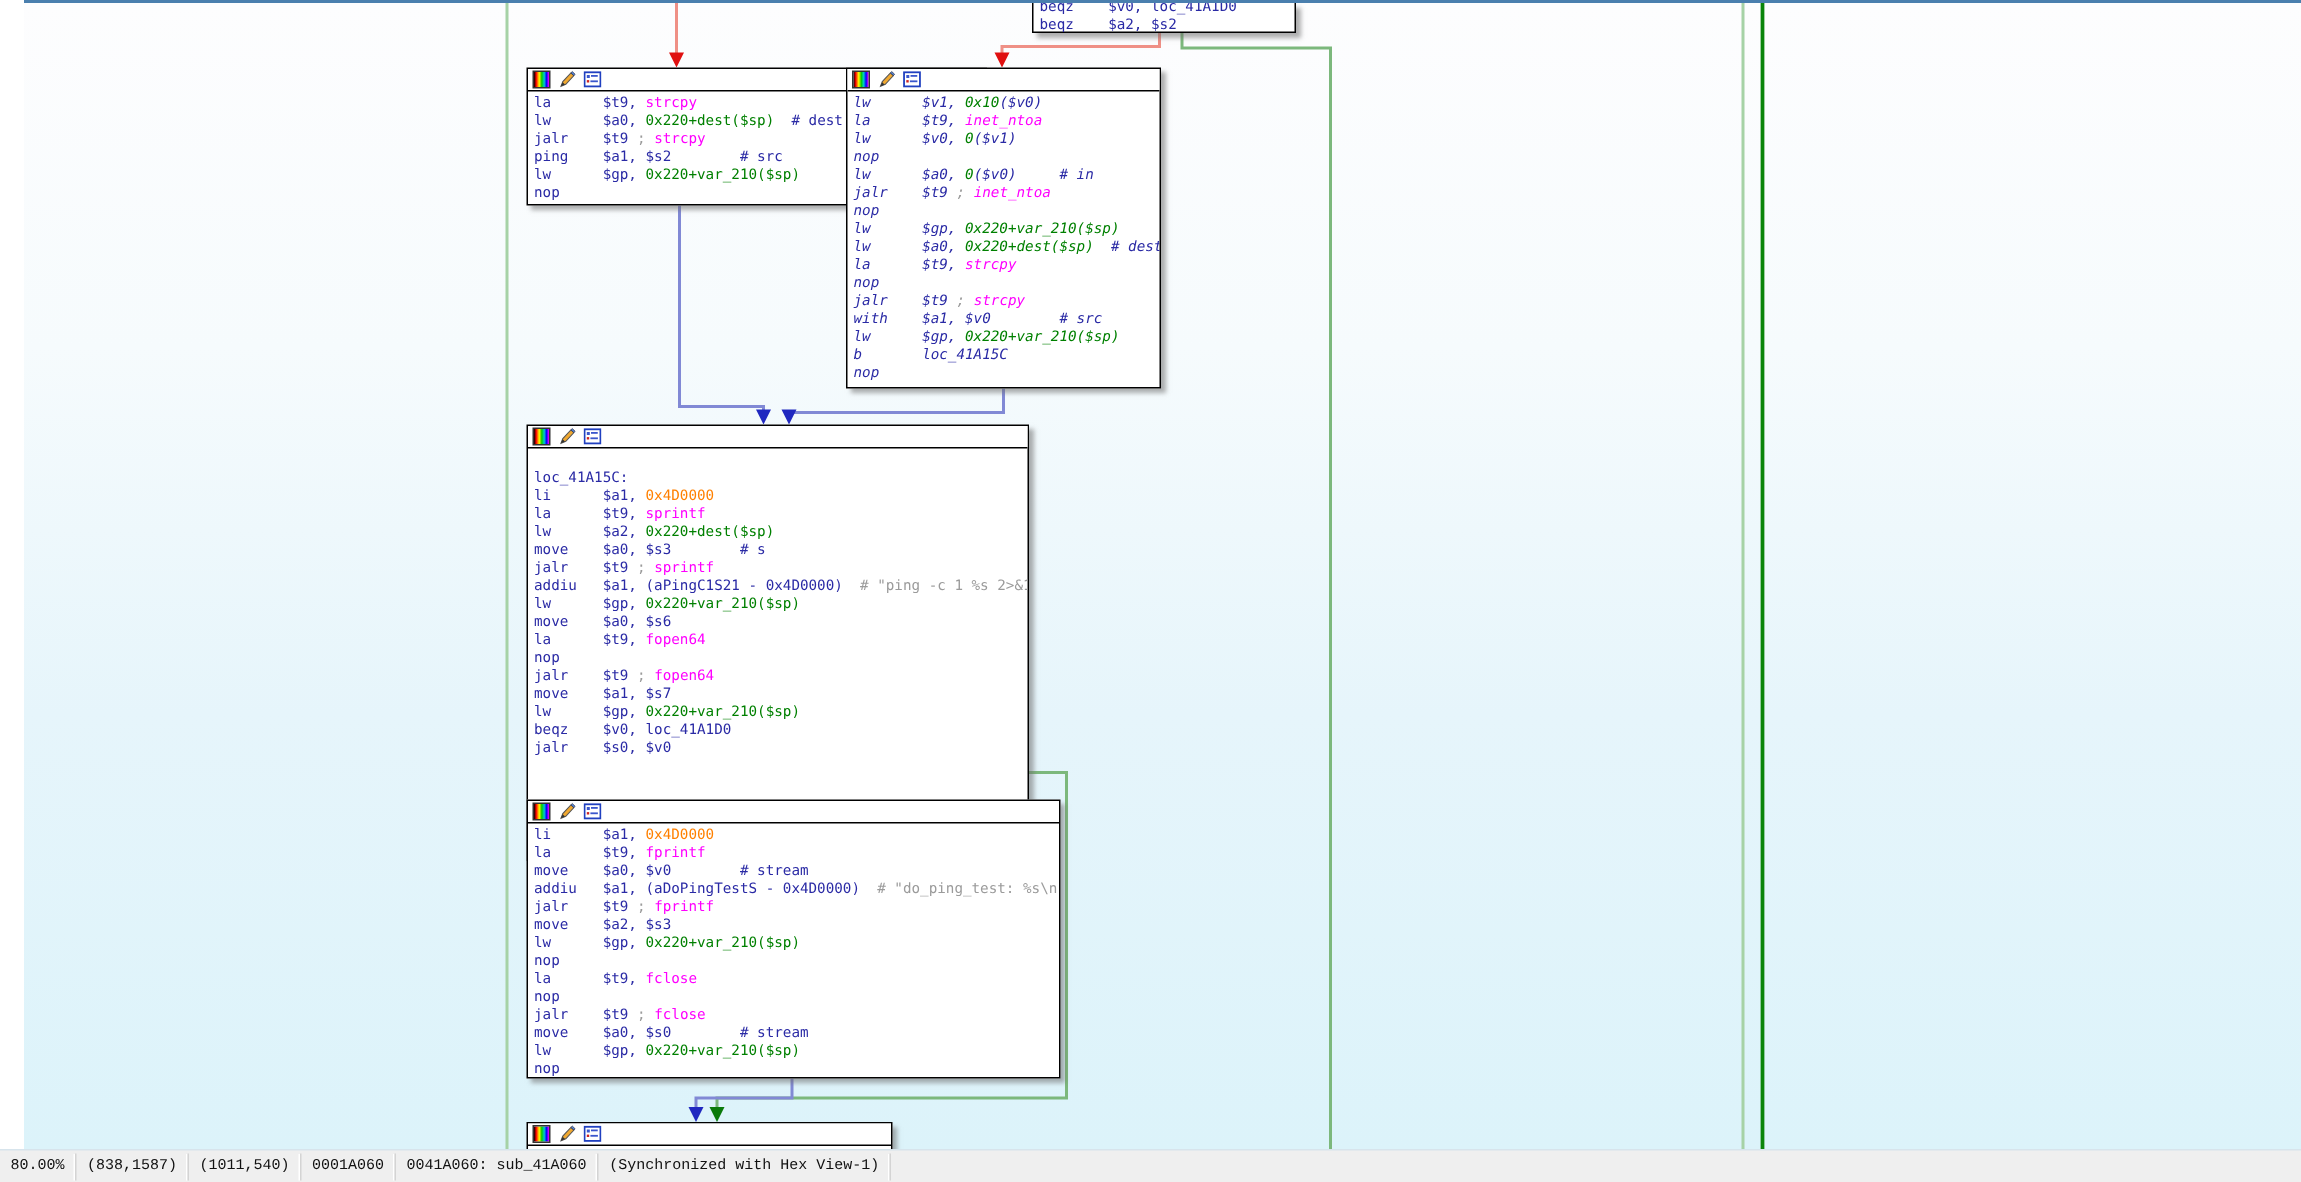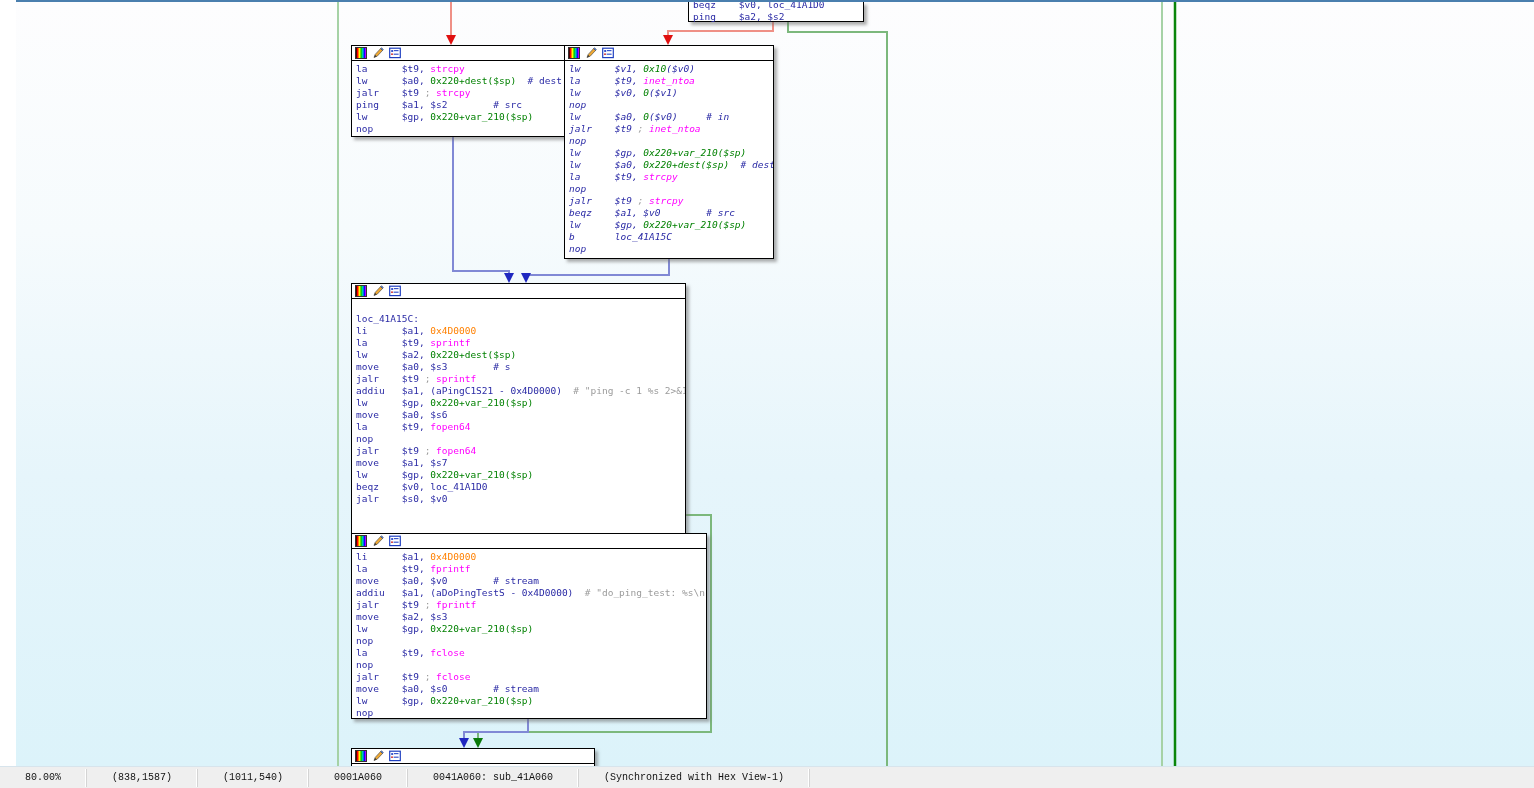--- a/index.html
+++ b/index.html
@@ -47,21 +47,21 @@
   .e-pass-light{stroke:#a6d2a6}.e-pass-dark{stroke:#0a850a;stroke-width:2.5}
   .a-red{fill:#e01010}.a-blue{fill:#2028c0}.a-green{fill:#0a7a0a}
   #status-bar{
     position:absolute;left:0;top:766px;width:1534px;height:22px;
     background:#efefef;border-top:1px solid #d7e4ec;box-sizing:border-box;
     display:flex;align-items:center;
     font-family:"Liberation Mono","DejaVu Sans Mono",monospace;
     font-size:10px;color:#111;
   }
   .status-cell{
-    padding:0 25px;height:18px;line-height:18px;
+    padding:0 7px;height:18px;line-height:18px;
     border-right:1px solid #d4d4d4;box-shadow:inset -1px 0 0 #fff;
     white-space:nowrap;
   }
 </style>
 </head>
 <body>
 
 <div id="app">
   <div id="graph">
     <svg id="edge-svg" width="1534" height="766">
@@ -81,21 +81,21 @@
         <path d="M512,717 L512,730 L448,730 L448,737" class="edge e-blue"></path>
         <polygon points="443,736 453,736 448,746" class="a-blue"></polygon>
         <path d="M322,0 L322,766" class="edge e-pass-light"></path>
         <path d="M1146,0 L1146,766" class="edge e-pass-light"></path>
         <path d="M1159,0 L1159,766" class="edge e-pass-dark"></path>
       </svg>
     <div id="blocks">
         <div class="block noTop" style="left: 672px; top: 0px; width: 176px; height: 20px;">
           <div class="block-body" style="margin-top: -5px;">
             <div class="asm"><span>beqz    $v0, loc_41A1D0</span></div>
-            <div class="asm"><span>ping    $a2, $s2</span></div>
+            <div class="asm"><span>beqz    $a2, $s2</span></div>
           </div>
         </div>
         <div class="block" style="left: 335px; top: 43px; width: 307px; height: 92px;">
           <div class="block-header">
             <span class="hicon color"></span>
             <svg class="hicon" viewBox="0 0 12 12">
               <path d="M2 10.5 L3.2 7.4 L8.6 1.6 L10.6 3.4 L5.2 9.2 Z" fill="#f0a830" stroke="#555" stroke-width="0.7"></path>
               <path d="M2 10.5 l1.1-2.6 1.6 1.4 z" fill="#333"></path>
               <path d="M8.6 1.6 l2 1.8 0.8-0.9 -1.9-1.8 z" fill="#5588dd" stroke="#334" stroke-width="0.5"></path>
             </svg>
@@ -138,21 +138,21 @@
             <div class="asm"><span>lw      $v0, </span><span class="tg">0</span><span>($v1)</span></div>
             <div class="asm"><span>nop</span></div>
             <div class="asm"><span>lw      $a0, </span><span class="tg">0</span><span>($v0)     # in</span></div>
             <div class="asm"><span>jalr    $t9 </span><span class="ty">; </span><span class="tm">inet_ntoa</span></div>
             <div class="asm"><span>nop</span></div>
             <div class="asm"><span>lw      $gp, </span><span class="tg">0x220+var_210($sp)</span></div>
             <div class="asm"><span>lw      $a0, </span><span class="tg">0x220+dest($sp)</span><span>  # dest</span></div>
             <div class="asm"><span>la      $t9, </span><span class="tm">strcpy</span></div>
             <div class="asm"><span>nop</span></div>
             <div class="asm"><span>jalr    $t9 </span><span class="ty">; </span><span class="tm">strcpy</span></div>
-            <div class="asm"><span>beqz    $a1, $v0        # src</span></div>
+            <div class="asm"><span>with    $a1, $v0        # src</span></div>
             <div class="asm"><span>lw      $gp, </span><span class="tg">0x220+var_210($sp)</span></div>
             <div class="asm"><span>b       loc_41A15C</span></div>
             <div class="asm"><span>nop</span></div>
           </div>
         </div>
         <div class="block" style="left: 335px; top: 281px; width: 335px; height: 291px;">
           <div class="block-header">
             <span class="hicon color"></span>
             <svg class="hicon" viewBox="0 0 12 12">
               <path d="M2 10.5 L3.2 7.4 L8.6 1.6 L10.6 3.4 L5.2 9.2 Z" fill="#f0a830" stroke="#555" stroke-width="0.7"></path>

